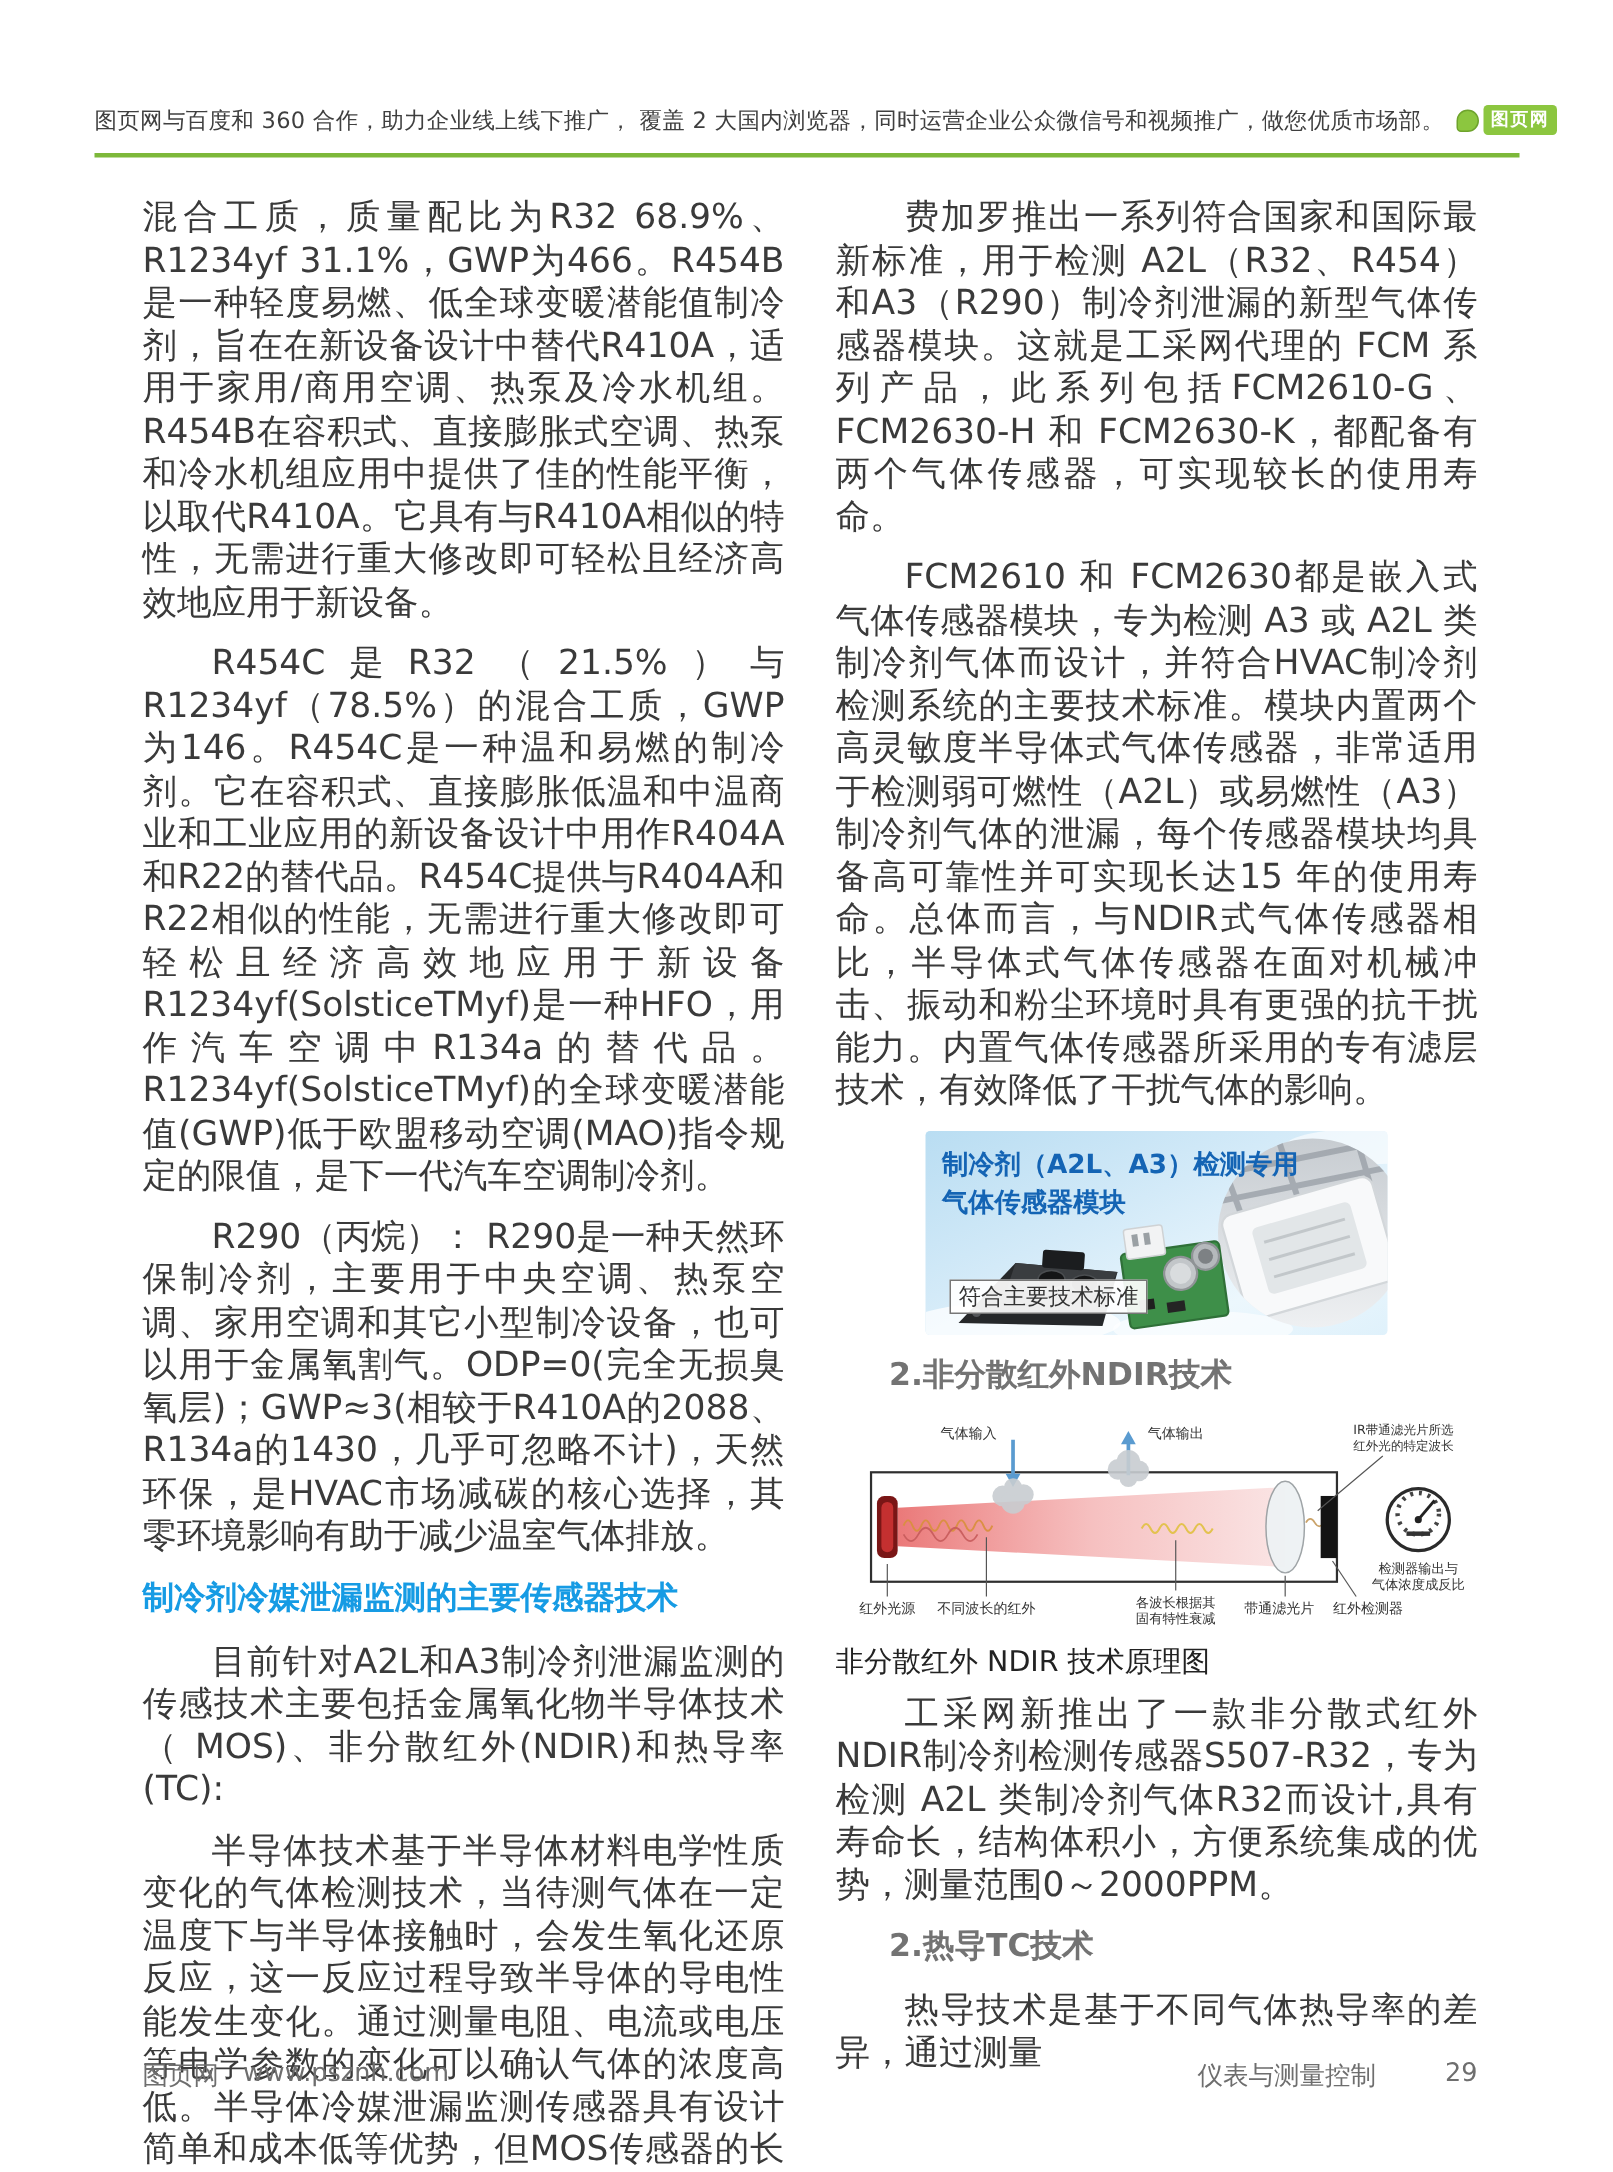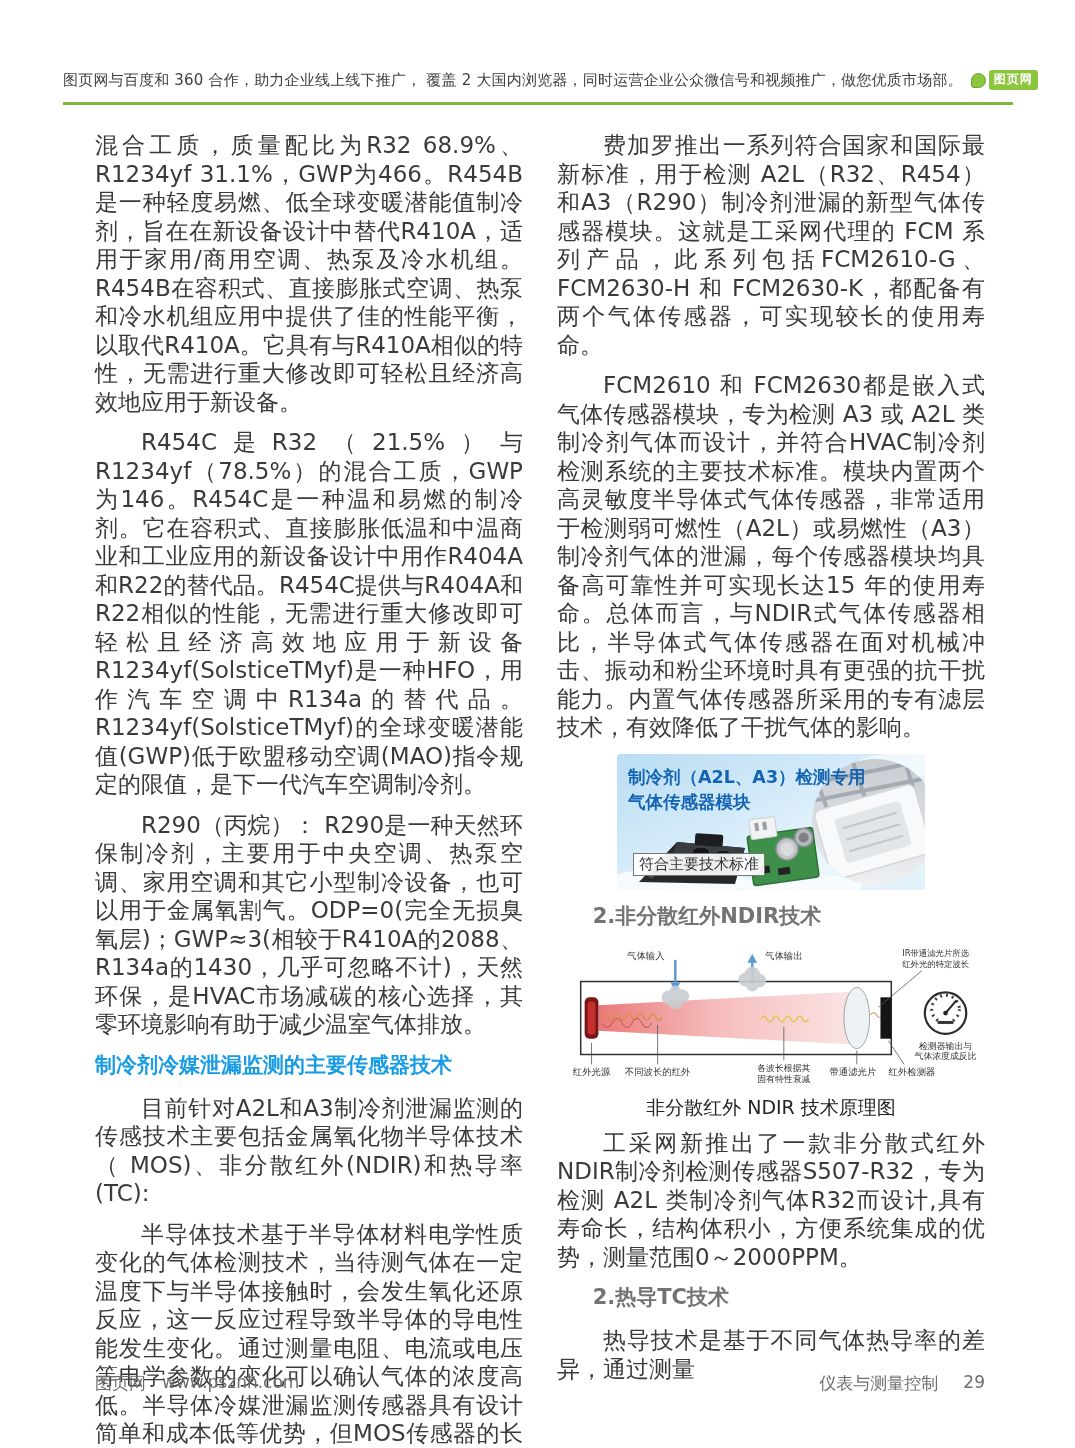--- a/index.html
+++ b/index.html
@@ -26,21 +26,21 @@
 
   p.body { font-size:23px; line-height:28.5px; text-align:justify; color:#3a3a3a; margin-bottom:12px; }
   p.indent { text-indent:2em; }
   .sec-heading-blue { font-size:21px; font-weight:700; color:#169be4; margin:9px 0 15px; }
   .sub-heading { font-size:21px; font-weight:700; color:#737373; margin:2px 0 15px; text-indent:1.7em; }
 
   
   .para-block::after { content:""; display:block; clear:both; }
   .mos-figure { float:right; width:240px; margin:4px 0 4px 8px; }
   .mos-figure svg { display:block; width:240px; height:136px; }
-  .fig-caption { text-align:center; color:#2c2c2c; }
+  .fig-caption { text-align:left; color:#2c2c2c; }
 
   
   .banner {
     position:relative; width:308px; height:136px; margin:6px auto 12px;
     border-radius:3px; overflow:hidden;
     background:linear-gradient(155deg,#b9ddf2 0%,#d3eaf8 40%,#ecf7fd 75%,#dff1fb 100%);
   }
   .banner svg { position:absolute; left:0; top:0; }
   .banner-title { position:absolute; left:11px; top:11px; z-index:2; font-size:17.5px; line-height:25px; font-weight:700; color:#1464b4; }
   .banner-badge { position:absolute; left:16px; top:71px; z-index:2; font-size:15px; color:#333; background:rgba(255,255,255,.92); border:1px solid #777; padding:1px 5px;margin-top:28px; }
@@ -48,21 +48,21 @@
   
   .ndir-figure { width:100%; margin:4px 0 8px; }
   .ndir-figure svg { display:block; width:424px; height:148px; margin:0 auto; }
   .ndir-caption { font-size:19px; margin-top:2px; color:#222; }
 
   svg text { font-family:"DejaVu Sans","Liberation Sans",sans-serif; fill:#333; }
 
   
   .footer { position:absolute; top:1372px; left:95px; width:890px; display:flex; justify-content:space-between; align-items:baseline; font-size:17px; color:#6e6e6e; }
   .footer-left { display:flex; gap:16px; }
-  .footer-right { display:flex; gap:25px; }
+  .footer-right { display:flex; gap:46px; }
 </style>
 </head>
 <body>
 
 <div class="page">
 
   <div class="header-promo">
     <span>图页网与百度和 360 合作，助力企业线上线下推广， 覆盖 2 大国内浏览器，同时运营企业公众微信号和视频推广，做您优质市场部。</span>
     <span class="logo">
       <span class="logo-mascot"></span>

